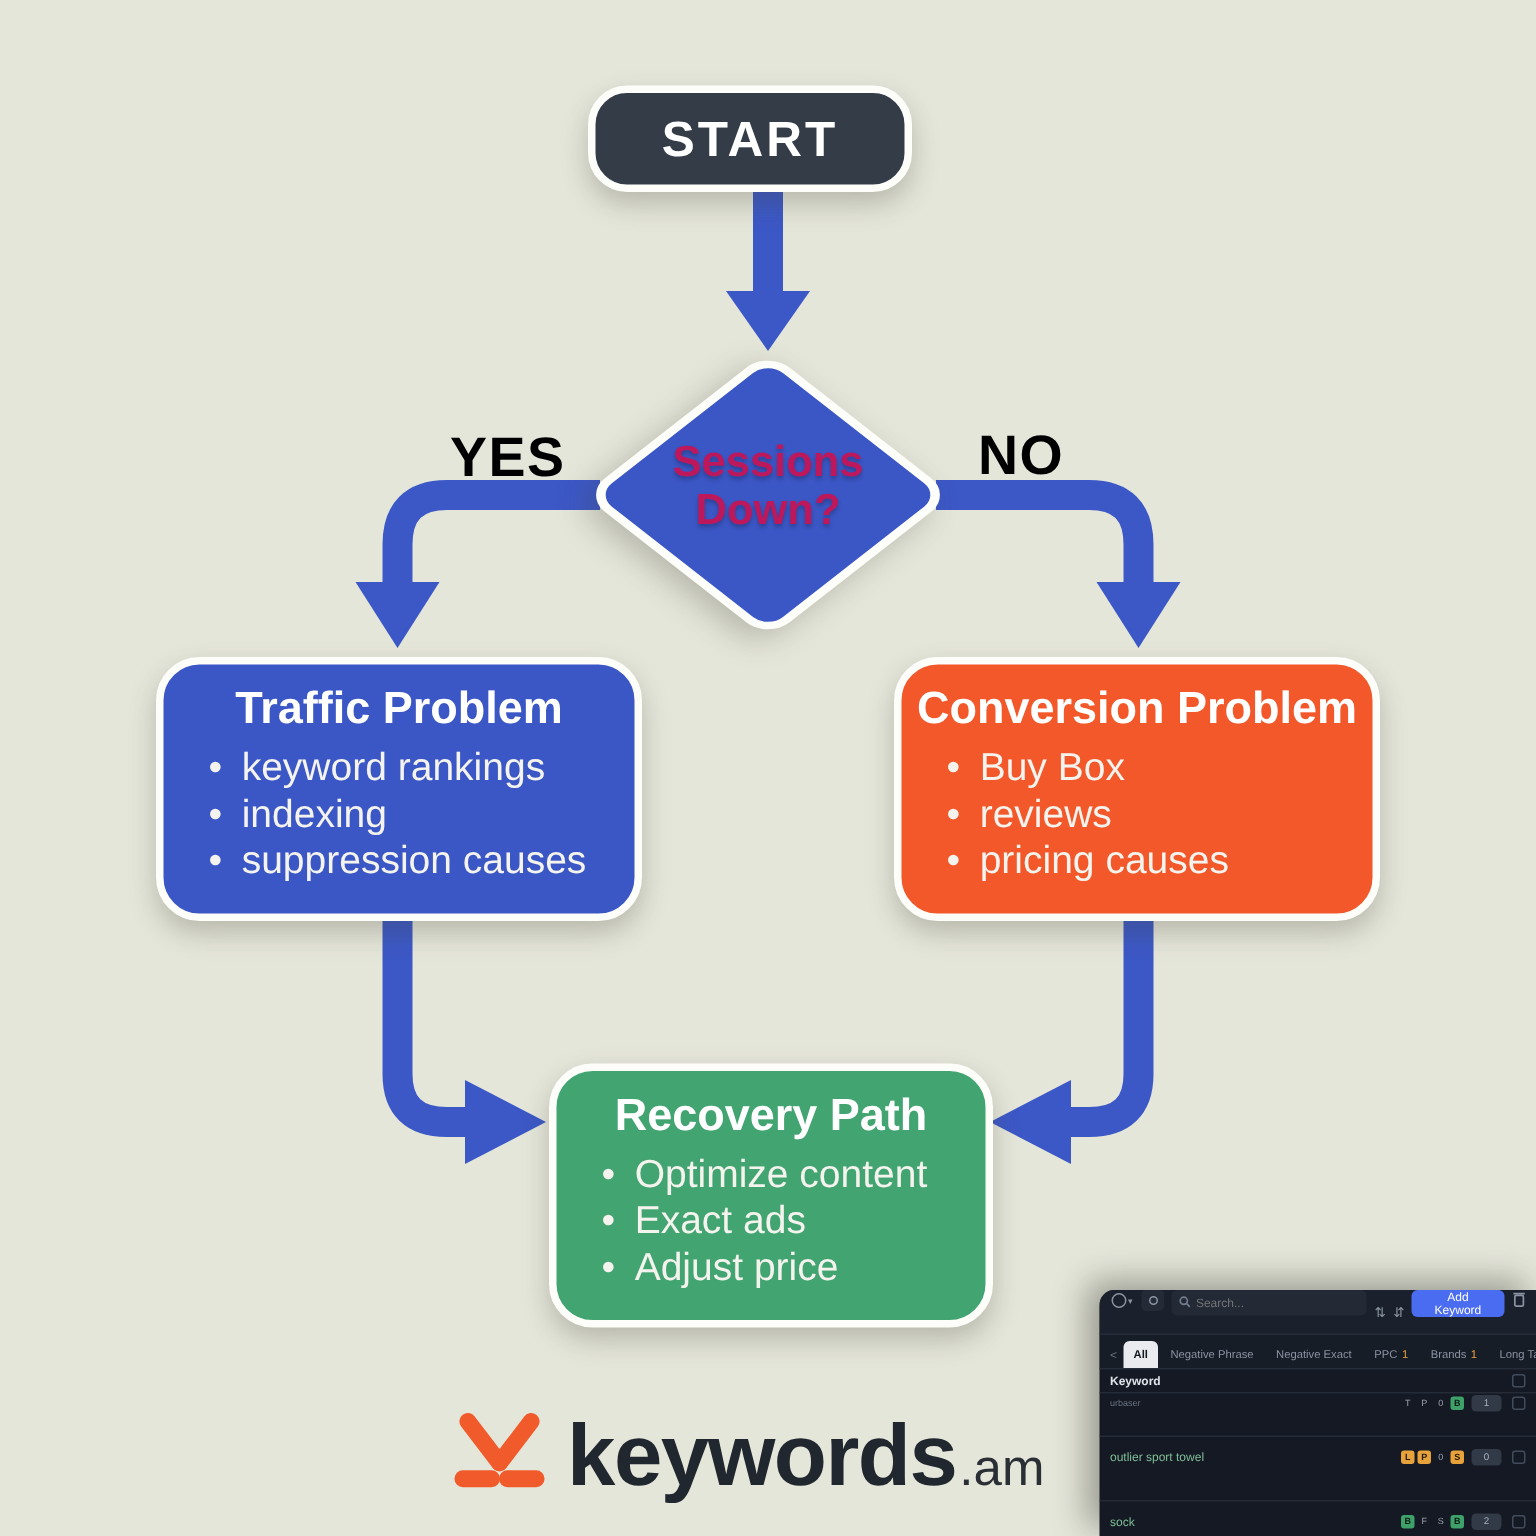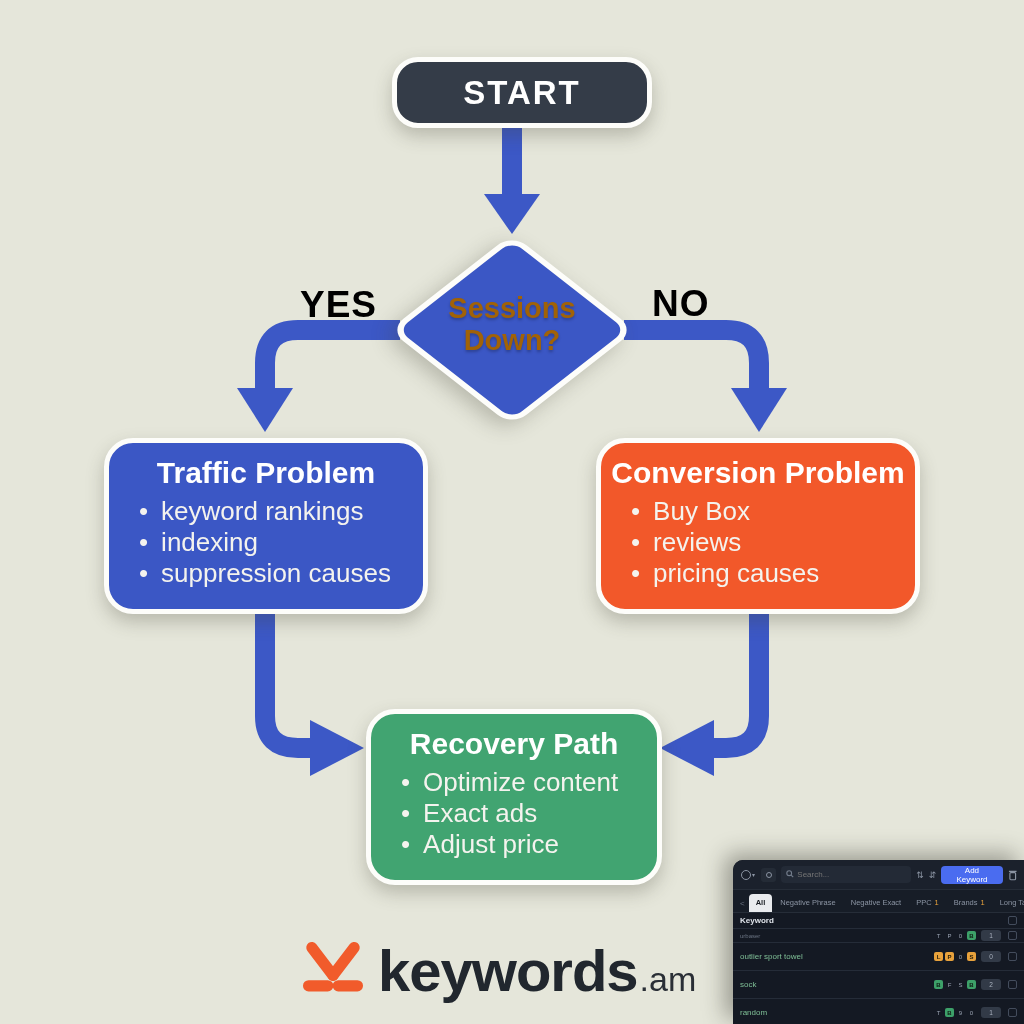--- a/index.html
+++ b/index.html
@@ -7,30 +7,30 @@
   body { font-family:"Liberation Sans", sans-serif; background:#e5e6da; position:relative; }
 
   .stage { position:absolute; inset:0; }
 
   
   svg.connectors { position:absolute; left:0; top:0; z-index:1; }
 
   
   .node { position:absolute; z-index:2; border:5px solid #fdfdfa; border-radius:26px;
           box-shadow:0 8px 18px rgba(70,70,55,.28); color:#fff; }
-  .start-node { left:392px; top:57px; width:260px; height:71px; background:#343c48;
+  .start-node { left:392px; top:57px; width:216px; height:71px; background:#343c48;
                 display:flex; align-items:center; justify-content:center;
                 font-size:33px; font-weight:bold; letter-spacing:2px; }
   .diamond-wrap { position:absolute; left:512px; top:330px; width:0; height:0; z-index:2; }
   .diamond { position:absolute; left:-68px; top:-68px; width:136px; height:136px;
              background:#3b57c5; border:5px solid #fdfdfa; border-radius:16px;
              transform:scale(1.28,1) rotate(45deg);
              box-shadow:0 8px 18px rgba(70,70,55,.28); }
   .diamond-text { position:absolute; left:-120px; top:-38px; width:240px; text-align:center;
-                  color:#a16207; font-size:29px; font-weight:bold; line-height:32px;
+                  color:#be185d; font-size:29px; font-weight:bold; line-height:32px;
                   text-shadow:0 2px 3px rgba(0,0,0,.25); z-index:3; }
 
   .branch-label { position:absolute; z-index:2; color:#000000; font-size:37px; font-weight:bold;
                   letter-spacing:1px; }
   .yes-label { left:300px; top:284px; }
   .no-label  { left:652px; top:283px; }
 
   .info-box { padding-top:13px;border-radius:29px; }
   .info-box .box-title { text-align:center; font-size:30px; font-weight:bold; margin-bottom:6px; }
   .info-box ul { list-style:none; padding-left:30px; }
@@ -46,21 +46,21 @@
   .logo-mark { width:66px; height:66px; margin-right:12px; }
   .logo-text { font-size:58px; font-weight:bold; color:#21272e; letter-spacing:-1px; }
   .logo-tld  { font-size:34px; color:#2a2f36; margin-left:2px; padding-top:18px; }
 
   
   .mini-app { position:absolute; left:733px; top:860px; width:291px; height:164px;
               background:#141923; border-top-left-radius:10px; overflow:hidden; z-index:4;
               box-shadow:-8px -6px 22px rgba(40,40,32,.4); color:#aab2bf;
               display:flex; flex-direction:column; }
   .ma-toolbar { height:30px; flex:0 0 30px; background:#1b212c; border-bottom:1px solid #262d38;
-                display:flex; align-items:center; gap:5px; padding:0 7px; }
+                display:flex; gap:5px; padding:0 7px; }
   .ico { display:inline-flex; align-items:center; justify-content:center; color:#8b94a3; }
   .profile-ico { width:17px; height:13px; font-size:8px; }
   .profile-ico .circ { width:10px; height:10px; border:1.5px solid #8b94a3; border-radius:50%; }
   .profile-ico .car { font-size:6px; margin-left:1px; }
   .eye-ico { width:16px; height:14px; background:#242b36; border-radius:3px; }
   .eye-ico .dot { width:6px; height:6px; border:1.5px solid #8b94a3; border-radius:50%; }
   .ma-search { flex:1; height:17px; background:#232a36; border:none; border-radius:4px;
                color:#aab2bf; font-size:8px; padding:0 4px 0 16px; outline:none;
                font-family:"Liberation Sans",sans-serif; }
   .ma-search-wrap { position:relative; flex:1; display:flex; }
@@ -75,21 +75,21 @@
   .chev { font-size:8px; color:#6b7483; padding:0 3px 4px; }
   .ma-tab { font-size:7.5px; color:#8b94a3; padding:4px 7px 5px; white-space:nowrap; }
   .ma-tab .cnt { color:#e8a23c; margin-left:3px; }
   .ma-tab.active { background:#e9ebee; color:#14181f; font-weight:bold;
                    border-radius:4px 4px 0 0; }
 
   .ma-header { height:15px; flex:0 0 15px; display:flex; align-items:center; padding:0 7px;
                font-size:8px; font-weight:bold; color:#dfe3e9; }
   .ma-row { border-top:1px solid #252c38; display:flex; align-items:center; padding:0 7px; }
   .ma-row.slim { height:14px; flex:0 0 14px; }
-  .ma-row.tall { height:28px; flex:0 0 28px; }
+  .ma-row.tall { height:28px; flex:0 0 28px;margin-top:15px; }
   .kw { font-size:8px; color:#7fbf96; flex:1; white-space:nowrap; overflow:hidden; }
   .kw.tiny { font-size:6px; color:#6b7483; }
   .badges { display:flex; align-items:center; gap:2px; }
   .badge { width:9px; height:9px; border-radius:2px; font-size:6px; display:flex;
            align-items:center; justify-content:center; color:#9aa3b2; }
   .badge.green  { background:#3da169; color:#0e1a12; font-weight:bold; }
   .badge.orange { background:#e8a23c; color:#231a07; font-weight:bold; }
   .badge.plain  { background:transparent; }
   .pill { min-width:20px; height:11px; background:#323a47; border-radius:3px; color:#aab2bf;
           font-size:6.5px; display:flex; align-items:center; justify-content:center;

